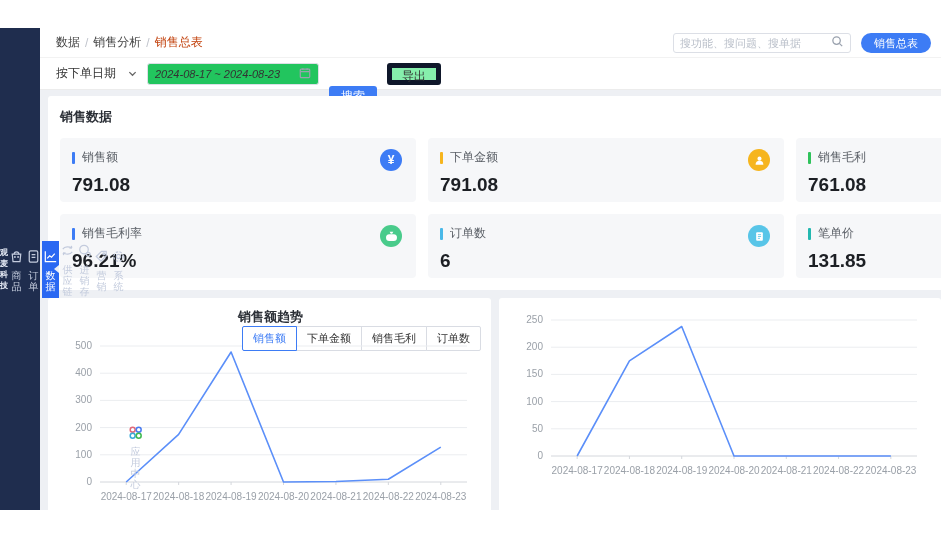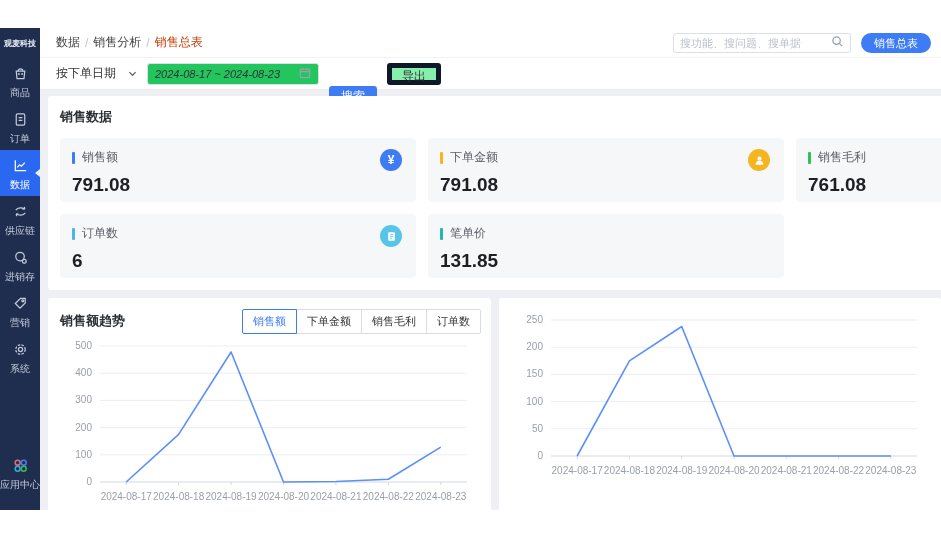--- a/index.html
+++ b/index.html
@@ -3,21 +3,21 @@
 <meta charset="utf-8">
 <style>
   * { margin:0; padding:0; box-sizing:border-box; }
   html,body { width:941px; height:540px; background:#fff; overflow:hidden;
     font-family:"Liberation Sans","DejaVu Sans",sans-serif; }
   .app { position:absolute; left:0; top:28px; width:941px; height:482px;
     display:flex; background:#eef0f4; overflow:hidden; }
 
   
   .sidebar { flex:0 0 40px; width:40px; background:#1f2d4e; display:flex;
-    flex-direction:column; align-items:center; z-index:5; }
+    flex-direction:row; align-items:center; z-index:5; }
   .logo { width:40px; height:30px; display:flex; align-items:center; justify-content:center;
     color:#e8edf8; font-size:8px; font-weight:bold; letter-spacing:0; }
   .s-item { width:40px; padding:7px 0 6px; display:flex; flex-direction:column;
     align-items:center; gap:3px; color:#c3cbdd; font-size:10px; cursor:pointer;
     position:relative; line-height:11px; text-align:center; }
   .s-item svg { width:17px; height:17px; stroke:#c3cbdd; fill:none; stroke-width:1.3; }
   .s-item.active { background:#2a68f2; color:#fff; }
   .s-item.active svg { stroke:#fff; }
   .s-item.active::after { content:''; position:absolute; right:0; top:50%; margin-top:-4px;
     border-top:4px solid transparent; border-bottom:4px solid transparent;
@@ -61,21 +61,21 @@
   .card-head { display:flex; align-items:center; font-size:12px; color:#5a5f66; }
   .accent { width:3px; height:12px; border-radius:1px; margin-right:7px; }
   .badge { position:absolute; right:14px; top:11px; width:22px; height:22px; border-radius:50%;
     display:flex; align-items:center; justify-content:center; color:#fff; }
   .badge svg { width:13px; height:13px; }
   .badge .yen { color:#fff; font-size:12px; font-weight:bold; }
   .card-value { font-size:19px; font-weight:bold; color:#1c1f24; margin-top:8px; }
 
   .charts { display:flex; gap:8px; }
   .chart-panel { width:552px; height:216px; padding:10px 10px 4px 12px; }
-  .chart-head { display:flex; align-items:center; height:26px; }
+  .chart-head { display:flex; align-items:center; height:26px;flex-direction:column; }
   .chart-title { font-size:13px; font-weight:bold; color:#2b2f36; }
   .tabs { margin-left:auto; display:flex; }
   .tab { font-size:11px; padding:4px 10px; border:1px solid #d9dce3; background:#fff;
     color:#333; margin-left:-1px; cursor:pointer; }
   .tab:first-child { border-radius:2px 0 0 2px; margin-left:0; }
   .tab:last-child { border-radius:0 2px 2px 0; }
   .tab.active { color:#3d7cf5; border-color:#3d7cf5; position:relative; z-index:1; }
   .chart { width:100%; height:172px; }
 
   .icon-gray { stroke:#9aa2ae; fill:none; stroke-width:1.4; }
@@ -231,20 +231,33 @@
           </div>
 
           <div class="card">
             <div class="card-head">
               <span class="accent" style="background-color: rgb(47, 194, 91);"></span>
               <span>销售毛利</span>
             </div>
             <div class="card-value">761.08</div>
           </div>
 
+          <div class="card">
+            <div class="card-head">
+              <span class="accent" style="background-color: rgb(61, 124, 245);"></span>
+              <span>销售毛利率</span>
+            </div>
+            <div class="badge" style="background-color: rgb(73, 203, 139);">
+              <svg viewBox="0 0 14 14" fill="#fff">
+                  <path d="M5 2h4l-1.2 2h-1.6z"></path>
+                  <path d="M4.6 4.6h4.8a3.6 3.6 0 0 1-0.2 7.2h-4.4a3.6 3.6 0 0 1-0.2-7.2z"></path>
+                </svg>
+            </div>
+            <div class="card-value">96.21%</div>
+          </div>
 
           <div class="card">
             <div class="card-head">
               <span class="accent" style="background-color: rgb(73, 184, 232);"></span>
               <span>订单数</span>
             </div>
             <div class="badge" style="background-color: rgb(88, 197, 232);">
               <svg viewBox="0 0 14 14">
                   <rect x="3.4" y="2.4" width="7.2" height="9.2" rx="1" fill="#fff"></rect>
                   <path d="M5.3 5h3.4M5.3 7h3.4M5.3 9h2.2" stroke="#58c5e8" stroke-width="0.9" fill="none"></path>

